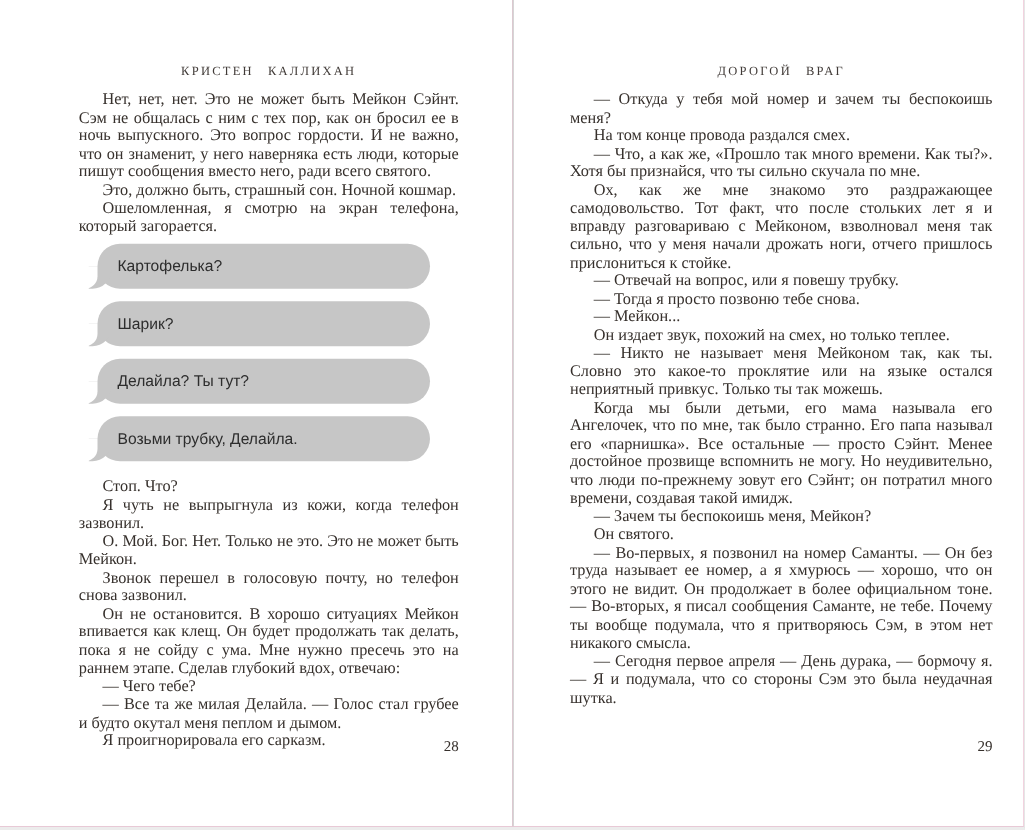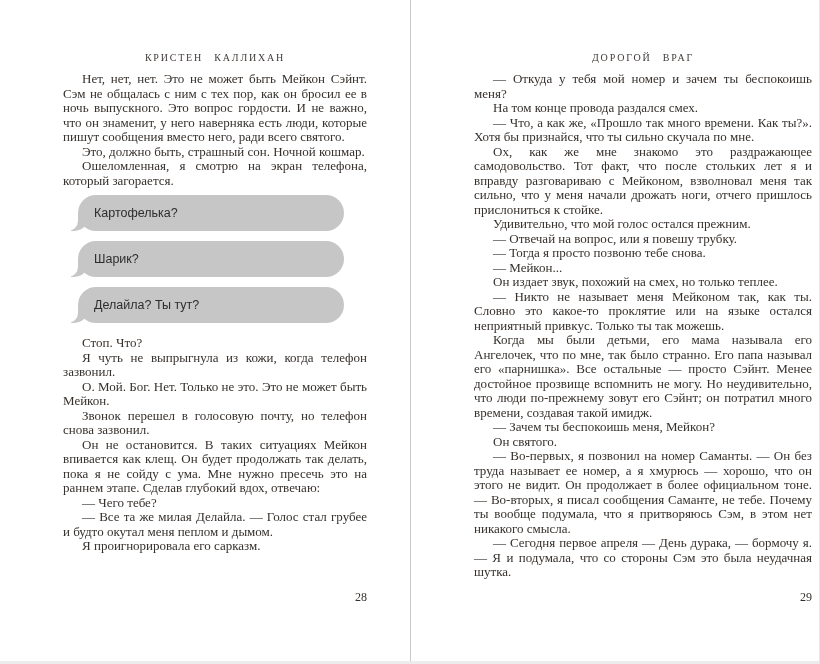--- a/index.html
+++ b/index.html
@@ -23,21 +23,21 @@
     box-sizing: border-box;
     overflow: hidden;
     background: #ffffff;
   }
   .page.left  { width: 410px; }
   .page.right { width: 409px; border-left: 1px solid #c9c9c9; }
   .column {
     position: absolute; top: 0; height: 100%;
   }
   .left  .column { left: 63px; width: 304px; }
-  .right .column { left: 63px; width: 338px; }
+  .right .column { left: 45px; width: 338px; }
   .running {
     margin-top: 52px; margin-bottom: 9px;
     text-align: center;
     font-size: 10px;
     letter-spacing: 1.8px;
     word-spacing: 7px;
     color: #413b38;
     white-space: nowrap;
   }
   .para {
@@ -112,31 +112,36 @@
       <span class="msg-text">Шарик?</span>
     </div>
   </div>
 
   <div class="bubble-row">
     <div class="bubble">
       <span class="msg-text">Делайла? Ты тут?</span>
     </div>
   </div>
 
+  <div class="bubble-row">
+    <div class="bubble">
+      <span class="msg-text">Возьми трубку, Делайла.</span>
+    </div>
+  </div>
 </div>
       <div>
   <p class="para">Стоп. Что?</p>
 
   <p class="para">Я чуть не выпрыгнула из кожи, когда телефон зазвонил.</p>
 
   <p class="para">О. Мой. Бог. Нет. Только не это. Это не может быть Мейкон.</p>
 
   <p class="para">Звонок перешел в голосовую почту, но телефон снова зазвонил.</p>
 
-  <p class="para">Он не остановится. В таких ситуациях Мейкон впивается как клещ. Он будет продолжать так делать, пока я не сойду с ума. Мне нужно пресечь это на раннем этапе. Сделав глубокий вдох, отвечаю:</p>
+  <p class="para">Он не остановится. В хорошо ситуациях Мейкон впивается как клещ. Он будет продолжать так делать, пока я не сойду с ума. Мне нужно пресечь это на раннем этапе. Сделав глубокий вдох, отвечаю:</p>
 
   <p class="para">— Чего тебе?</p>
 
   <p class="para">— Все та же милая Делайла. — Голос стал грубее и будто окутал меня пеплом и дымом.</p>
 
   <p class="para">Я проигнорировала его сарказм.</p>
 </div>
       <footer class="pagenum">28</footer>
     </div>
   </section>
@@ -146,21 +151,20 @@
       <header class="running">ДОРОГОЙ ВРАГ</header>
       <div>
   <p class="para">— Откуда у тебя мой номер и зачем ты беспокоишь меня?</p>
 
   <p class="para">На том конце провода раздался смех.</p>
 
   <p class="para">— Что, а как же, «Прошло так много времени. Как ты?». Хотя бы признайся, что ты сильно скучала по мне.</p>
 
   <p class="para">Ох, как же мне знакомо это раздражающее самодовольство. Тот факт, что после стольких лет я и вправду разговариваю с Мейконом, взволновал меня так сильно, что у меня начали дрожать ноги, отчего пришлось прислониться к стойке.</p>
 
-  <p class="para">Удивительно, что мой голос остался прежним.</p>
 
   <p class="para">— Отвечай на вопрос, или я повешу трубку.</p>
 
   <p class="para">— Тогда я просто позвоню тебе снова.</p>
 
   <p class="para">— Мейкон...</p>
 
   <p class="para">Он издает звук, похожий на смех, но только теплее.</p>
 
   <p class="para">— Никто не называет меня Мейконом так, как ты. Словно это какое-то проклятие или на языке остался неприятный привкус. Только ты так можешь.</p>

